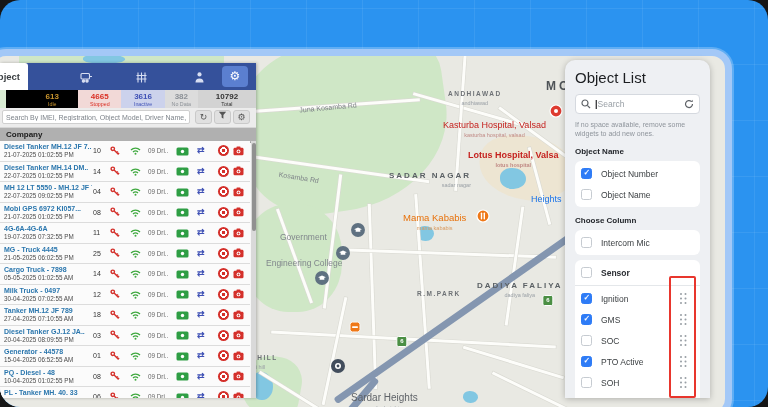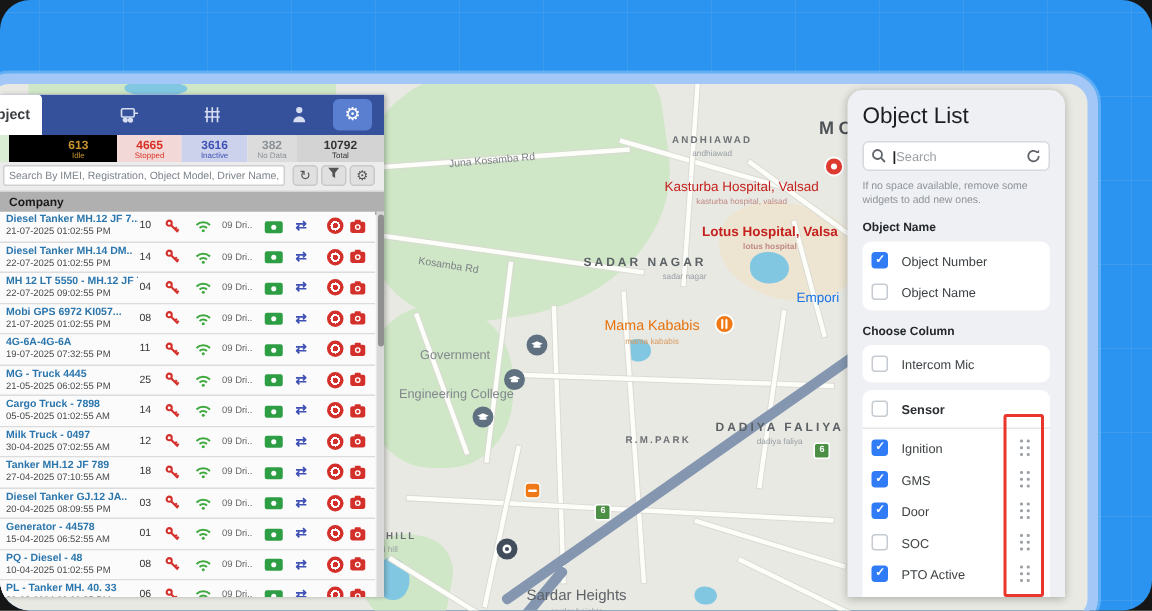--- a/index.html
+++ b/index.html
@@ -143,21 +143,21 @@
           <div class="shape road" style="left: 300px; top: 150px; width: 2.5px; height: 100px; transform: rotate(-20deg);"></div>
           <div class="shape road" style="left: 520px; top: 150px; width: 2.5px; height: 120px; transform: rotate(8deg);"></div>
           <div class="shape road" style="left: 545px; top: 90px; width: 2.5px; height: 80px; transform: rotate(-15deg);"></div>
           <div class="shape hwy" style="left: 316px; top: 258px; width: 292px; height: 7px; transform: rotate(-35deg);"></div>
           <div class="shape hwy" style="left: 318px; top: 350px; width: 80px; height: 7px; transform: rotate(-50deg);"></div>
         </div>
       <div id="map-labels">
           <div class="mlabel area-sm" style="left: 455px; top: 26px;"><span>ANDHIAWAD</span><em>andhiawad</em></div>
           <div class="mlabel poi-red" style="left: 450px; top: 58px;"><span>Kasturba Hospital, Valsad</span><em>kasturba hospital, valsad</em></div>
           <div class="mlabel poi-red" style="left: 475px; top: 88px; font-weight: bold;"><span>Lotus Hospital, Valsa</span><em>lotus hospital</em></div>
-          <div class="mlabel poi-blue" style="left: 538px; top: 132px;"><span>Empori</span></div>
+          <div class="mlabel poi-blue" style="left: 538px; top: 132px;"><span>Heights</span></div>
           <div class="mlabel area" style="left: 396px; top: 108px; text-align: right;"><span>SADAR NAGAR</span><em>sadar nagar</em></div>
           <div class="mlabel poi-orange" style="left: 410px; top: 151px;"><span>Mama Kababis</span><em>mama kababis</em></div>
           <div class="mlabel area-big" style="left: 553px; top: 20px;"><span>MO</span></div>
           <div class="mlabel poi-gray" style="left: 287px; top: 170px;"><span>Government</span></div>
           <div class="mlabel poi-gray" style="left: 273px; top: 196px;"><span>Engineering College</span></div>
           <div class="mlabel area" style="left: 484px; top: 194px; margin-top: 24px;"><span>DADIYA FALIYA</span><em>dadiya faliya</em></div>
           <div class="mlabel area-sm" style="left: 424px; top: 226px;"><span>R.M.PARK</span></div>
           <div class="mlabel poi-gray-big" style="left: 358px; top: 299px; margin-top: 32px;"><span>Sardar Heights</span><em>sardar heights</em></div>
           <div class="mlabel area-sm" style="left: 246px; top: 290px;"><span>ALI HILL</span><em>ali hill</em></div>
           <div class="mlabel roadlbl" style="left: 306px; top: 40px; transform: rotate(-5deg);"><span>Juna Kosamba Rd</span></div>
@@ -839,27 +839,20 @@
           </span>
         </div>
         <div class="cbrow">
           <span class="cb on"></span>
           <span class="cbl">GMS</span>
           <span class="dots">
             <i></i>
           </span>
         </div>
         <div class="cbrow">
-          <span class="cb on"></span>
-          <span class="cbl">Door</span>
-          <span class="dots">
-            <i></i>
-          </span>
-        </div>
-        <div class="cbrow">
           <span class="cb"></span>
           <span class="cbl">SOC</span>
           <span class="dots">
             <i></i>
           </span>
         </div>
         <div class="cbrow">
           <span class="cb on"></span>
           <span class="cbl">PTO Active</span>
           <span class="dots">

